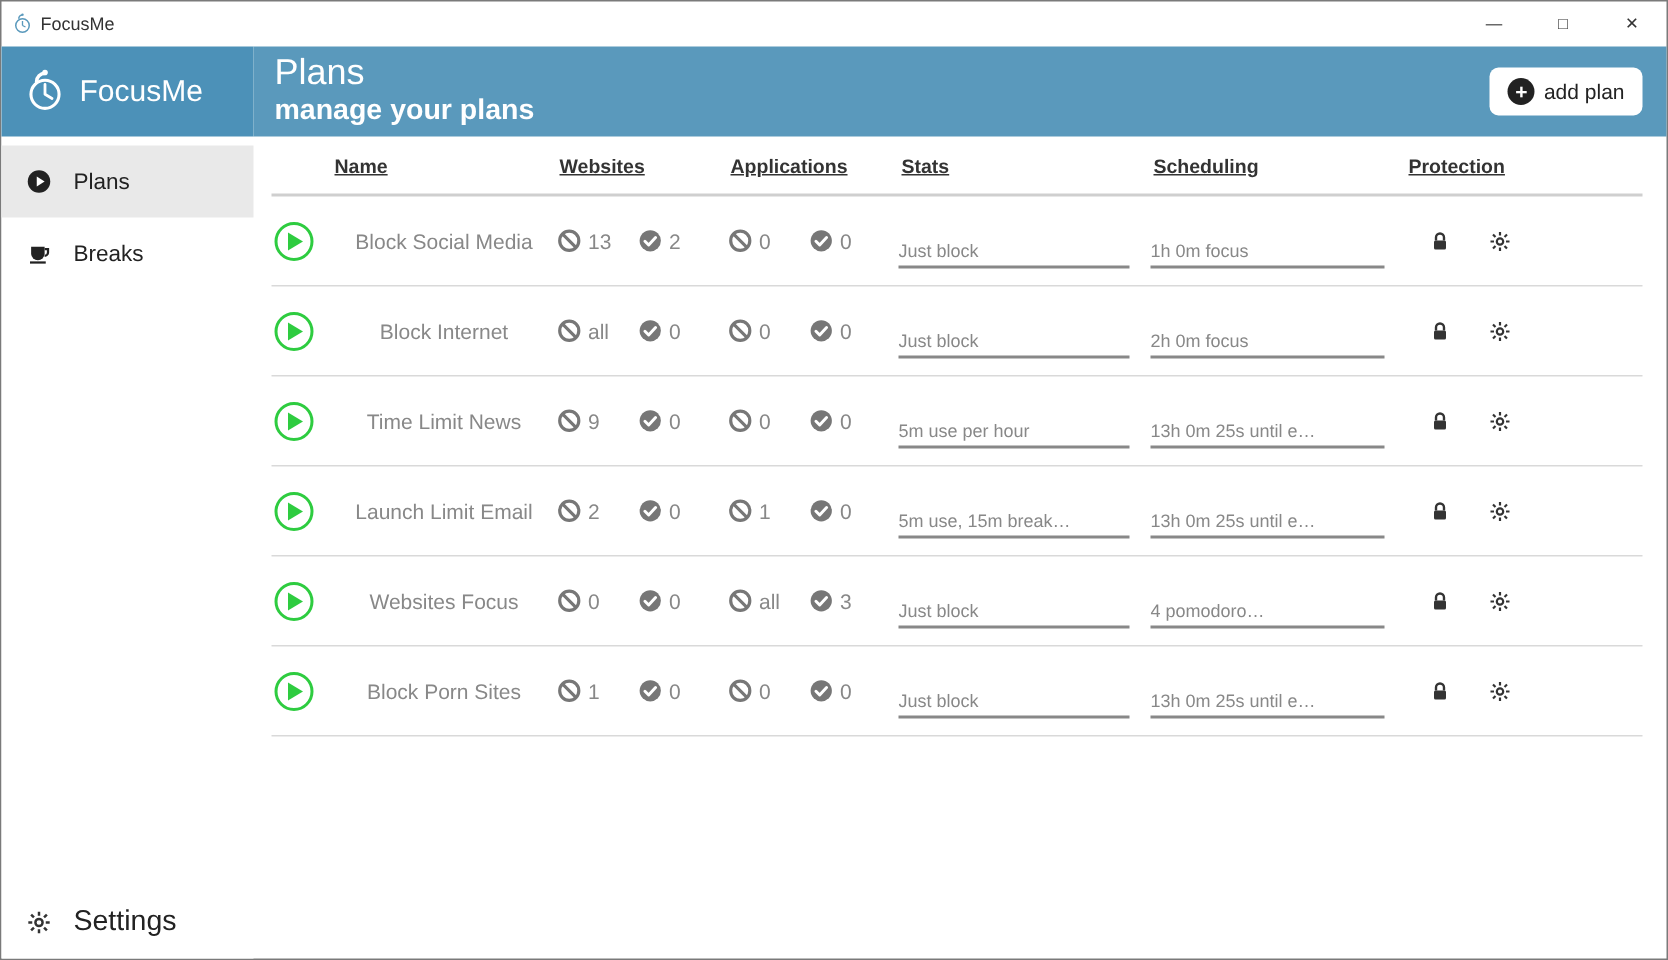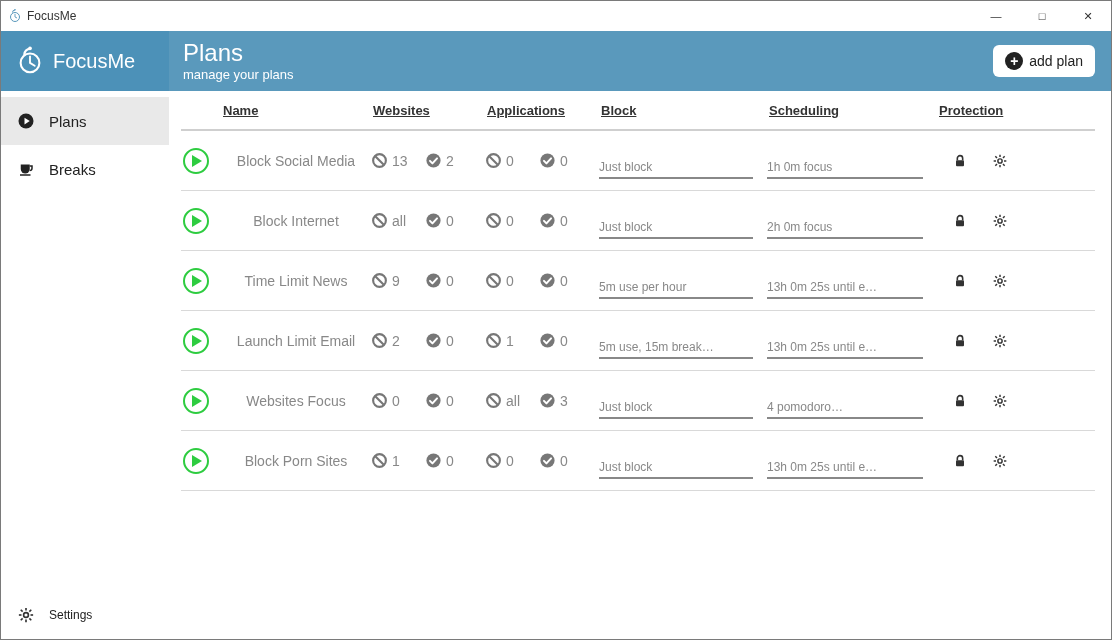--- a/index.html
+++ b/index.html
@@ -16,27 +16,27 @@
 
   
   .sidebar { width: 168px; background:#fff; display:flex; flex-direction:column; }
   .brand { height:60px; background:#4c91b8; display:flex; align-items:center; gap:8px; padding:0 14px; color:#fff; font-size:20px; }
   .brand svg { width:30px; height:30px; }
   .nav { flex:1; display:flex; flex-direction:column; padding-top:6px; }
   .nav-item { display:flex; align-items:center; gap:14px; height:48px; padding:0 16px; font-size:15px; color:#222; cursor:pointer; }
   .nav-item.active { background:#e9e9e9; }
   .nav-icon { width:18px; height:18px; display:flex; align-items:center; justify-content:center; color:#222;}
   .nav-spacer { flex:1; }
-  .nav-settings { display:flex; align-items:center; gap:14px; height:48px; padding:0 16px; font-size:12px; color:#222; cursor:pointer; }
+  .nav-settings { display:flex; align-items:center; gap:14px; height:48px; padding:0 16px; font-size:19px; color:#222; cursor:pointer; }
 
   
   .main { flex:1; display:flex; flex-direction:column; }
   .header { height:60px; background:#5a99bc; display:flex; align-items:center; justify-content:space-between; padding:0 16px 0 14px; color:#fff; }
   .header h1 { font-size:24px; font-weight:400; line-height:1; margin-bottom:2px;}
-  .header .subtitle { font-size:13px; font-weight:400; }
+  .header .subtitle { font-size:19px; font-weight:700; }
   .add-btn { background:#fff; color:#222; border:none; border-radius:6px; padding:7px 12px; font-size:14px; display:flex; align-items:center; gap:6px; cursor:pointer; }
   .add-btn .plus { width:18px; height:18px; border-radius:50%; background:#222; color:#fff; display:flex; align-items:center; justify-content:center; font-weight:bold; font-size:14px; line-height:1;}
 
   .content { flex:1; overflow:auto; padding:0 16px 0 12px; }
 
   .row { display:grid; grid-template-columns: 40px 150px 54px 60px 54px 60px 168px 170px 46px 34px; align-items:center; height:60px; border-bottom:1px solid #d9d9d9; }
   .row.head { font-weight:bold; font-size:13px; color:#333; border-bottom:2px solid #cfcfcf; height:40px;text-decoration:underline; }
   .row.head .span2 { grid-column: span 2; }
   .row .name { color:#888; font-size:14px; text-align:center; padding:0 4px; white-space:nowrap; overflow:hidden; text-overflow:ellipsis; }
   .play { width:26px; height:26px; border:2px solid #2ecc40; border-radius:50%; display:flex; align-items:center; justify-content:center; cursor:pointer; margin-left:2px;}
@@ -180,21 +180,21 @@
         <span>add plan</span>
       </button>
     </div>
 
     <div class="content">
       <div class="row head">
         <div></div>
         <div>Name</div>
         <div class="span2">Websites</div>
         <div class="span2">Applications</div>
-        <div>Block</div>
+        <div>Stats</div>
         <div>Scheduling</div>
         <div style="grid-column: span 2">Protection</div>
       </div>
       <div id="plan-rows">
           <div class="row">
             <div>
               <div class="play"></div>
             </div>
             <div class="name">Block Social Media</div>
             <div class="count">

